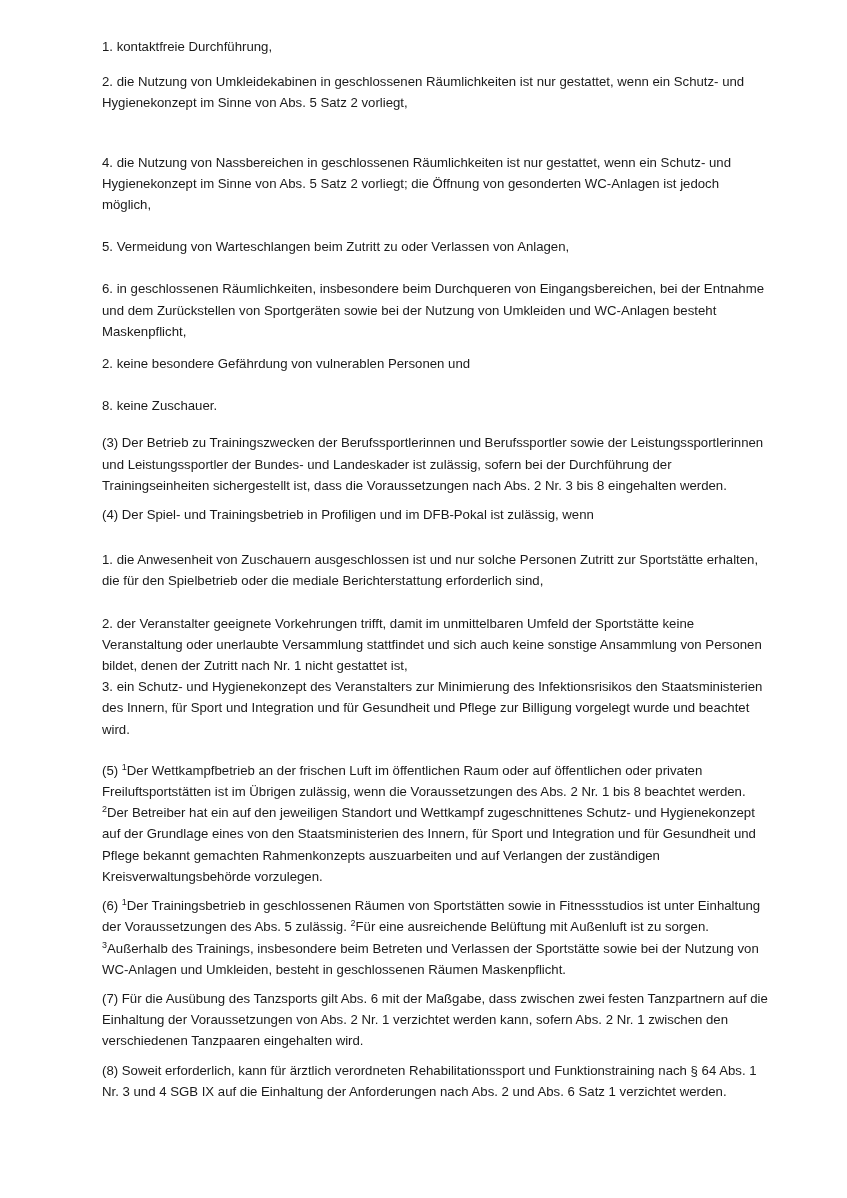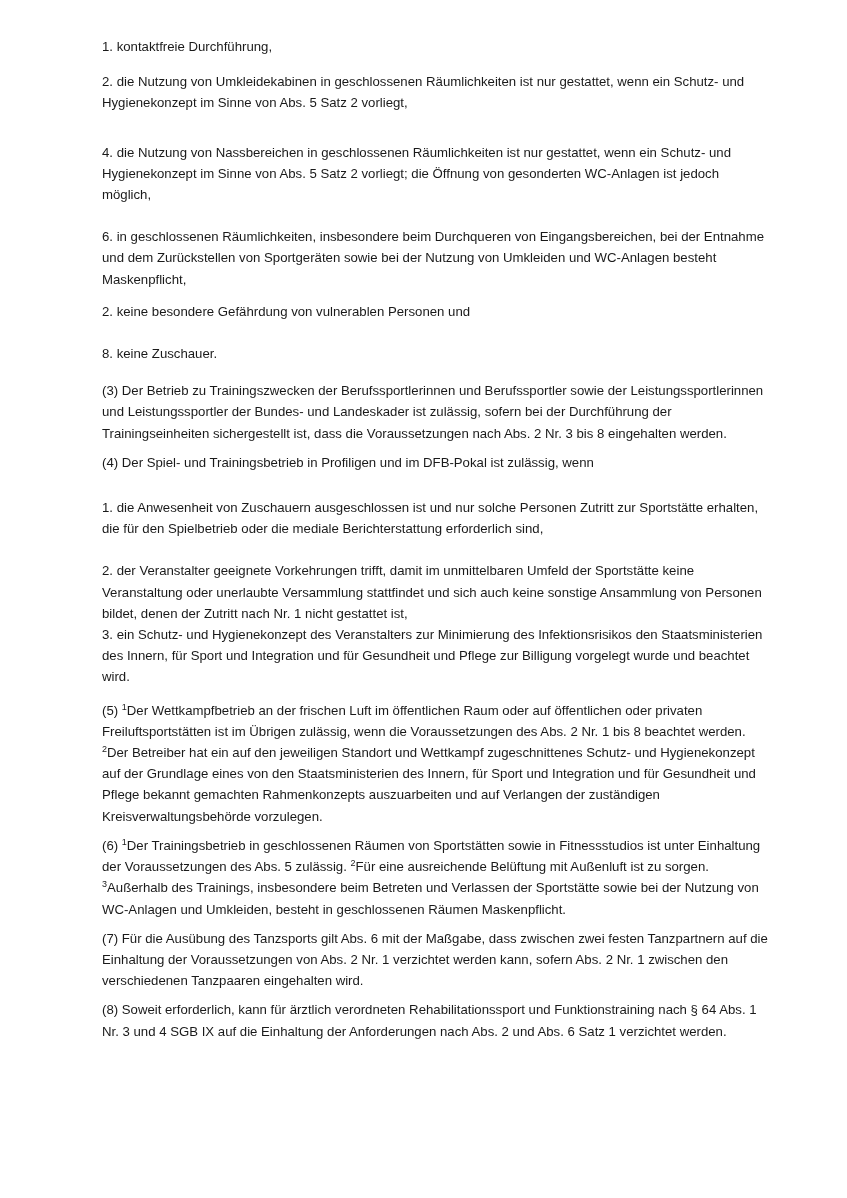--- a/index.html
+++ b/index.html
@@ -10,32 +10,33 @@
     color: #1a1a1a;
   }
   .p { margin: 0; }
   sup { font-size: 9px; line-height: 0; vertical-align: super; }
 </style>
 </head>
 <body>
 
 <div class="page">
   <p class="p" style="margin-bottom:14px">1.  kontaktfreie Durchführung,</p>
-  <p class="p" style="margin-bottom:28px">2.  die Nutzung von Umkleidekabinen in geschlossenen Räumlichkeiten ist nur gestattet, wenn ein Schutz- und Hygienekonzept im Sinne von Abs. 5 Satz 2 vorliegt,</p>
+  <p class="p" style="margin-bottom:38px">2.  die Nutzung von Umkleidekabinen in geschlossenen Räumlichkeiten ist nur gestattet, wenn ein Schutz- und Hygienekonzept im Sinne von Abs. 5 Satz 2 vorliegt,</p>
   <p class="p" style="margin-bottom:21px">4.  die Nutzung von Nassbereichen in geschlossenen Räumlichkeiten ist nur gestattet, wenn ein Schutz- und Hygienekonzept im Sinne von Abs. 5 Satz 2 vorliegt; die Öffnung von gesonderten WC-Anlagen ist jedoch möglich,</p>
+  <p class="p" style="margin-bottom:21px">5.  Vermeidung von Warteschlangen beim Zutritt zu oder Verlassen von Anlagen,</p>
   <p class="p" style="margin-bottom:11px">6.  in geschlossenen Räumlichkeiten, insbesondere beim Durchqueren von Eingangsbereichen, bei der Entnahme und dem Zurückstellen von Sportgeräten sowie bei der Nutzung von Umkleiden und WC-Anlagen besteht Maskenpflicht,</p>
   <p class="p" style="margin-bottom:21px">2.  keine besondere Gefährdung von vulnerablen Personen und</p>
   <p class="p" style="margin-bottom:16px">8.  keine Zuschauer.</p>
 
   <p class="p" style="margin-bottom:8px">(3) Der Betrieb zu Trainingszwecken der Berufssportlerinnen und Berufssportler sowie der Leistungssportlerinnen und Leistungssportler der Bundes- und Landeskader ist zulässig, sofern bei der Durchführung der Trainingseinheiten sichergestellt ist, dass die Voraussetzungen nach Abs. 2 Nr. 3 bis 8 eingehalten werden.</p>
   <p class="p" style="margin-bottom:24px">(4) Der Spiel- und Trainingsbetrieb in Profiligen und im DFB-Pokal ist zulässig, wenn</p>
 
   <p class="p" style="margin-bottom:21px">1.  die Anwesenheit von Zuschauern ausgeschlossen ist und nur solche Personen Zutritt zur Sportstätte erhalten, die für den Spielbetrieb oder die mediale Berichterstattung erforderlich sind,</p>
   <p class="p" style="">2.  der Veranstalter geeignete Vorkehrungen trifft, damit im unmittelbaren Umfeld der Sportstätte keine Veranstaltung oder unerlaubte Versammlung stattfindet und sich auch keine sonstige Ansammlung von Personen bildet, denen der Zutritt nach Nr. 1 nicht gestattet ist,</p>
-  <p class="p" style="margin-bottom:12px">3.  ein Schutz- und Hygienekonzept des Veranstalters zur Minimierung des Infektionsrisikos den Staatsministerien des Innern, für Sport und Integration und für Gesundheit und Pflege zur Billigung vorgelegt wurde und beachtet wird.</p>
+  <p class="p" style="margin-bottom:20px">3.  ein Schutz- und Hygienekonzept des Veranstalters zur Minimierung des Infektionsrisikos den Staatsministerien des Innern, für Sport und Integration und für Gesundheit und Pflege zur Billigung vorgelegt wurde und beachtet wird.</p>
 
   <p class="p" style="margin-bottom:8px">
     <span>(5) </span><sup>1</sup><span>Der Wettkampfbetrieb an der frischen Luft im öffentlichen Raum oder auf öffentlichen oder privaten Freiluftsportstätten ist im Übrigen zulässig, wenn die Voraussetzungen des Abs. 2 Nr. 1 bis 8 beachtet werden. </span><sup>2</sup><span>Der Betreiber hat ein auf den jeweiligen Standort und Wettkampf zugeschnittenes Schutz- und Hygienekonzept auf der Grundlage eines von den Staatsministerien des Innern, für Sport und Integration und für Gesundheit und Pflege bekannt gemachten Rahmenkonzepts auszuarbeiten und auf Verlangen der zuständigen Kreisverwaltungsbehörde vorzulegen.</span>
   </p>
 
   <p class="p" style="margin-bottom:8px">
     <span>(6) </span><sup>1</sup><span>Der Trainingsbetrieb in geschlossenen Räumen von Sportstätten sowie in Fitnessstudios ist unter Einhaltung der Voraussetzungen des Abs. 5 zulässig. </span><sup>2</sup><span>Für eine ausreichende Belüftung mit Außenluft ist zu sorgen. </span><sup>3</sup><span>Außerhalb des Trainings, insbesondere beim Betreten und Verlassen der Sportstätte sowie bei der Nutzung von WC-Anlagen und Umkleiden, besteht in geschlossenen Räumen Maskenpflicht.</span>
   </p>
 
   <p class="p" style="margin-bottom:8px">(7) Für die Ausübung des Tanzsports gilt Abs. 6 mit der Maßgabe, dass zwischen zwei festen Tanzpartnern auf die Einhaltung der Voraussetzungen von Abs. 2 Nr. 1 verzichtet werden kann, sofern Abs. 2 Nr. 1 zwischen den verschiedenen Tanzpaaren eingehalten wird.</p>

